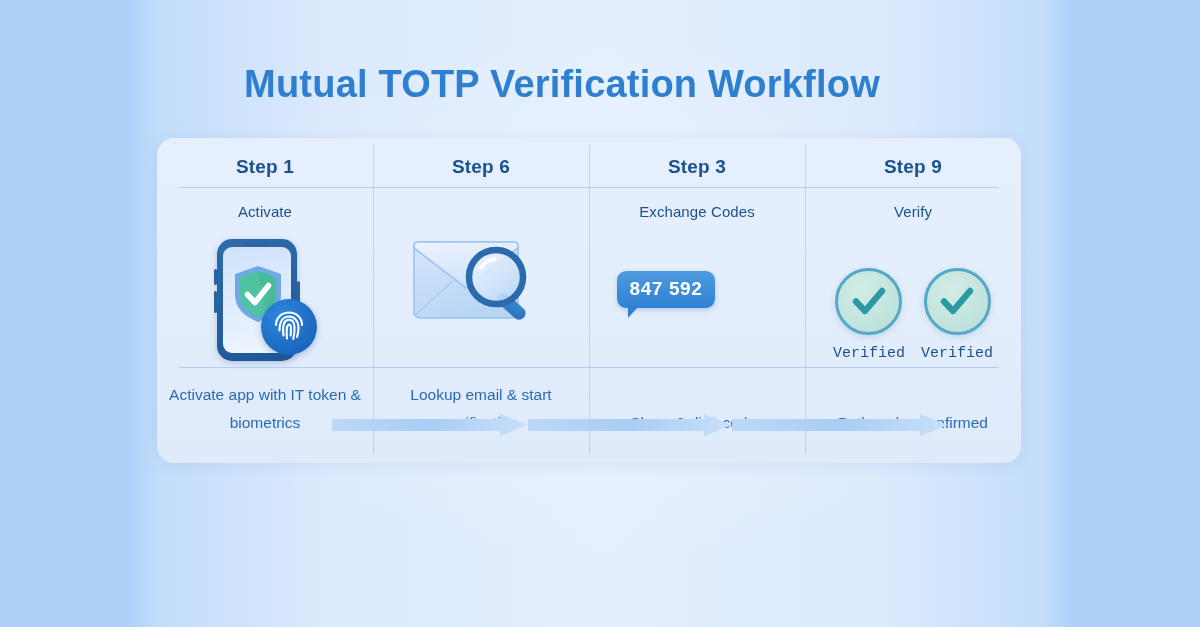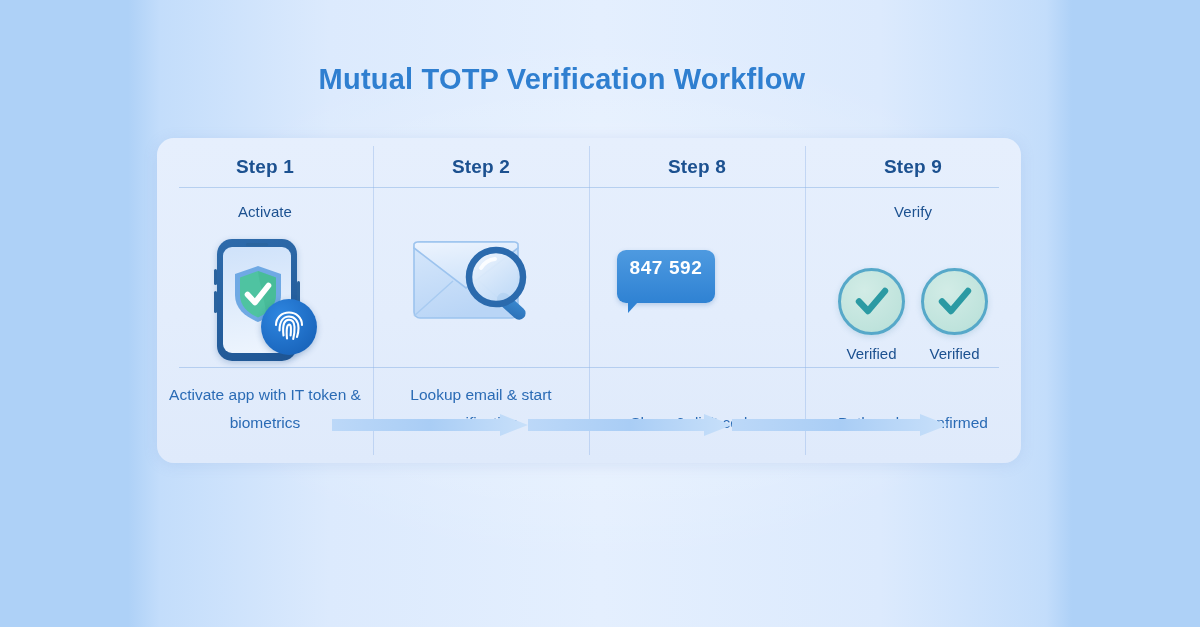--- a/index.html
+++ b/index.html
@@ -37,21 +37,21 @@
     pointer-events: none;
   }
 
   
   .page-title {
     position: absolute;
     top: 63px;
     left: 0;
     width: 1124px;
     text-align: center;
-    font-size: 29px;
+    font-size: 38px;
     font-weight: 600;
     letter-spacing: 0.2px;
     color: #2f7fd0;
     z-index: 5;
   }
 
   
   .card {
     position: absolute;
     left: 157px;
@@ -198,21 +198,21 @@
   }
 
   
   .mail-wrap { position: relative; width: 140px; height: 104px; }
 
   
   .bubbles { position: relative; width: 165px; height: 104px; }
 
   .bubble {
     position: absolute;
-    padding: 7px 13px 24px;
+    padding: 7px 13px 8px;
     border-radius: 9px;
     font-size: 19px;
     font-weight: 600;
     letter-spacing: 0.6px;
     white-space: nowrap;
   }
   .bubble.blue {
     left: 2px; top: 8px;
     background: linear-gradient(180deg,#4e9ae0 0%,#2f82d3 100%);
     color: #ffffff;
@@ -243,20 +243,21 @@
   
   .verified-row {
     display: flex;
     gap: 16px;
     align-items: flex-start;
   }
   .verified-item {
     display: flex;
     flex-direction: column;
     align-items: center;
+    font-family: Liberation Mono, monospace;
   }
   .check-circle {
     width: 67px; height: 67px;
     border-radius: 50%;
     background: radial-gradient(circle at 38% 32%, #d2ece6 0%, #bfe3dc 70%, #b2dcd4 100%);
     border: 3px solid #56a8c9;
     display: flex; align-items: center; justify-content: center;
     box-shadow: 0 2px 6px rgba(60,130,160,0.2);
   }
   .verified-label {
@@ -327,21 +328,21 @@
                 </g>
               </svg>
             </div>
           </div>
         </div>
 
         <div class="caption">Activate app with IT token &amp; biometrics</div>
       </div>
 
       <div class="col">
-        <div class="step-label">Step 2</div>
+        <div class="step-label">Step 6</div>
 
         <div class="art">
           <div class="mail-wrap">
             <svg width="140" height="104" viewBox="0 0 140 104" xmlns="http://www.w3.org/2000/svg">
               <defs>
                 <linearGradient id="envbody" x1="0" y1="0" x2="0.4" y2="1">
                   <stop offset="0%" stop-color="#d6e7fb"></stop>
                   <stop offset="100%" stop-color="#b9d5f6"></stop>
                 </linearGradient>
                 <linearGradient id="envflap" x1="0" y1="0" x2="0.3" y2="1">
@@ -366,21 +367,22 @@
               <circle cx="85" cy="49" r="27" fill="url(#lens)" stroke="#2b6aad" stroke-width="6.5"></circle>
               <path d="M70 40 A19 19 0 0 1 84 31" stroke="#ffffff" stroke-width="4" fill="none" stroke-linecap="round" opacity="0.85"></path>
             </svg>
           </div>
         </div>
 
         <div class="caption">Lookup email &amp; start verification</div>
       </div>
 
       <div class="col">
-        <div class="step-label">Step 8</div>
+        <div class="step-label">Step 3</div>
+        <div class="step-name">Exchange Codes</div>
 
         <div class="art">
           <div class="bubbles">
             <div class="bubble blue">847 592</div>
           </div>
         </div>
 
         <div class="caption">Share 6-digit codes</div>
       </div>
 

